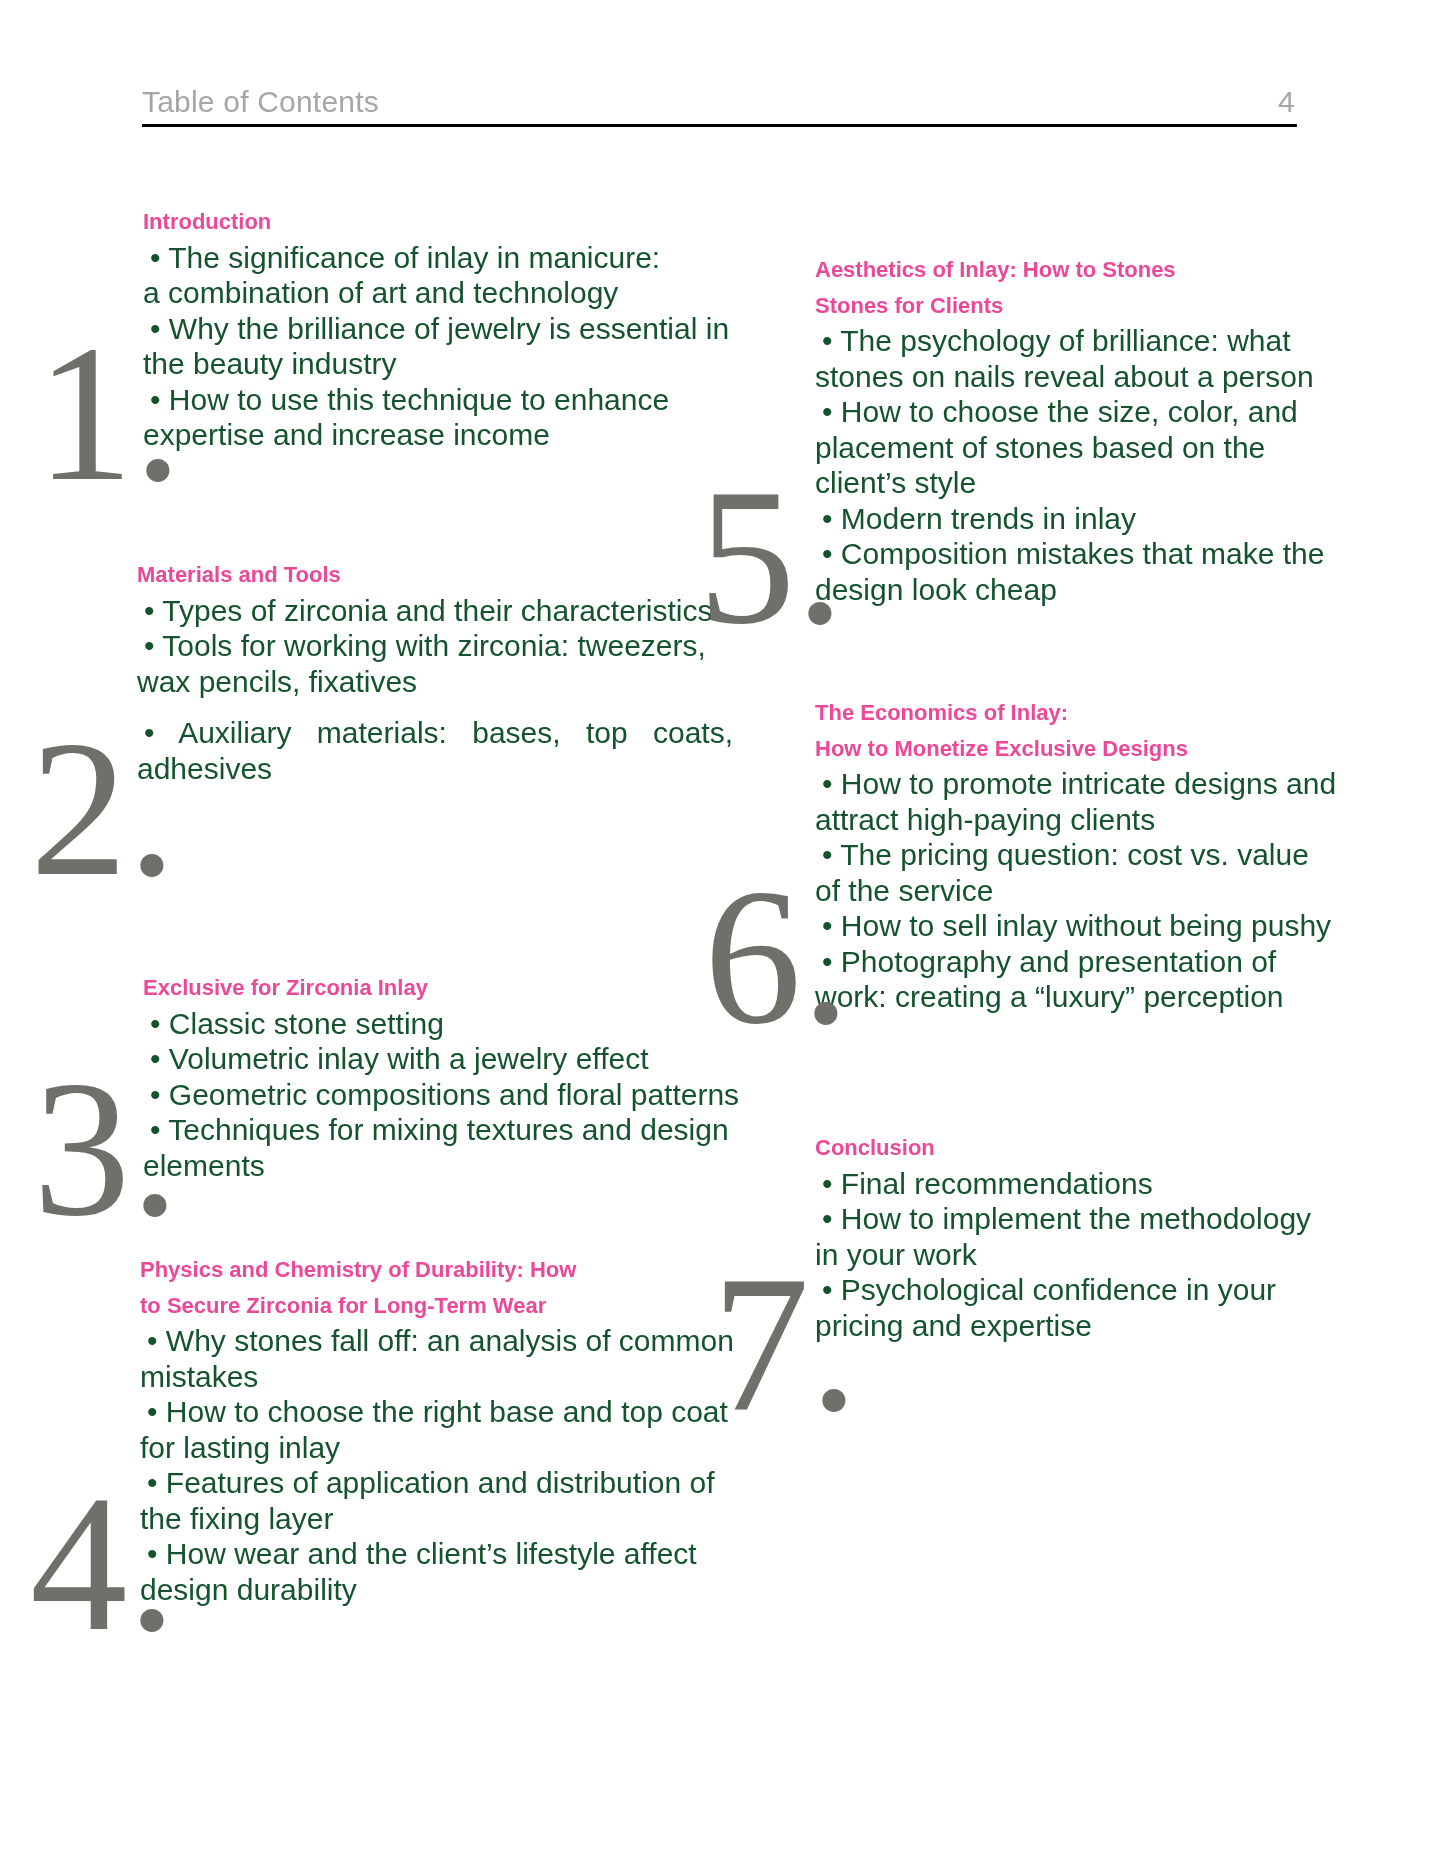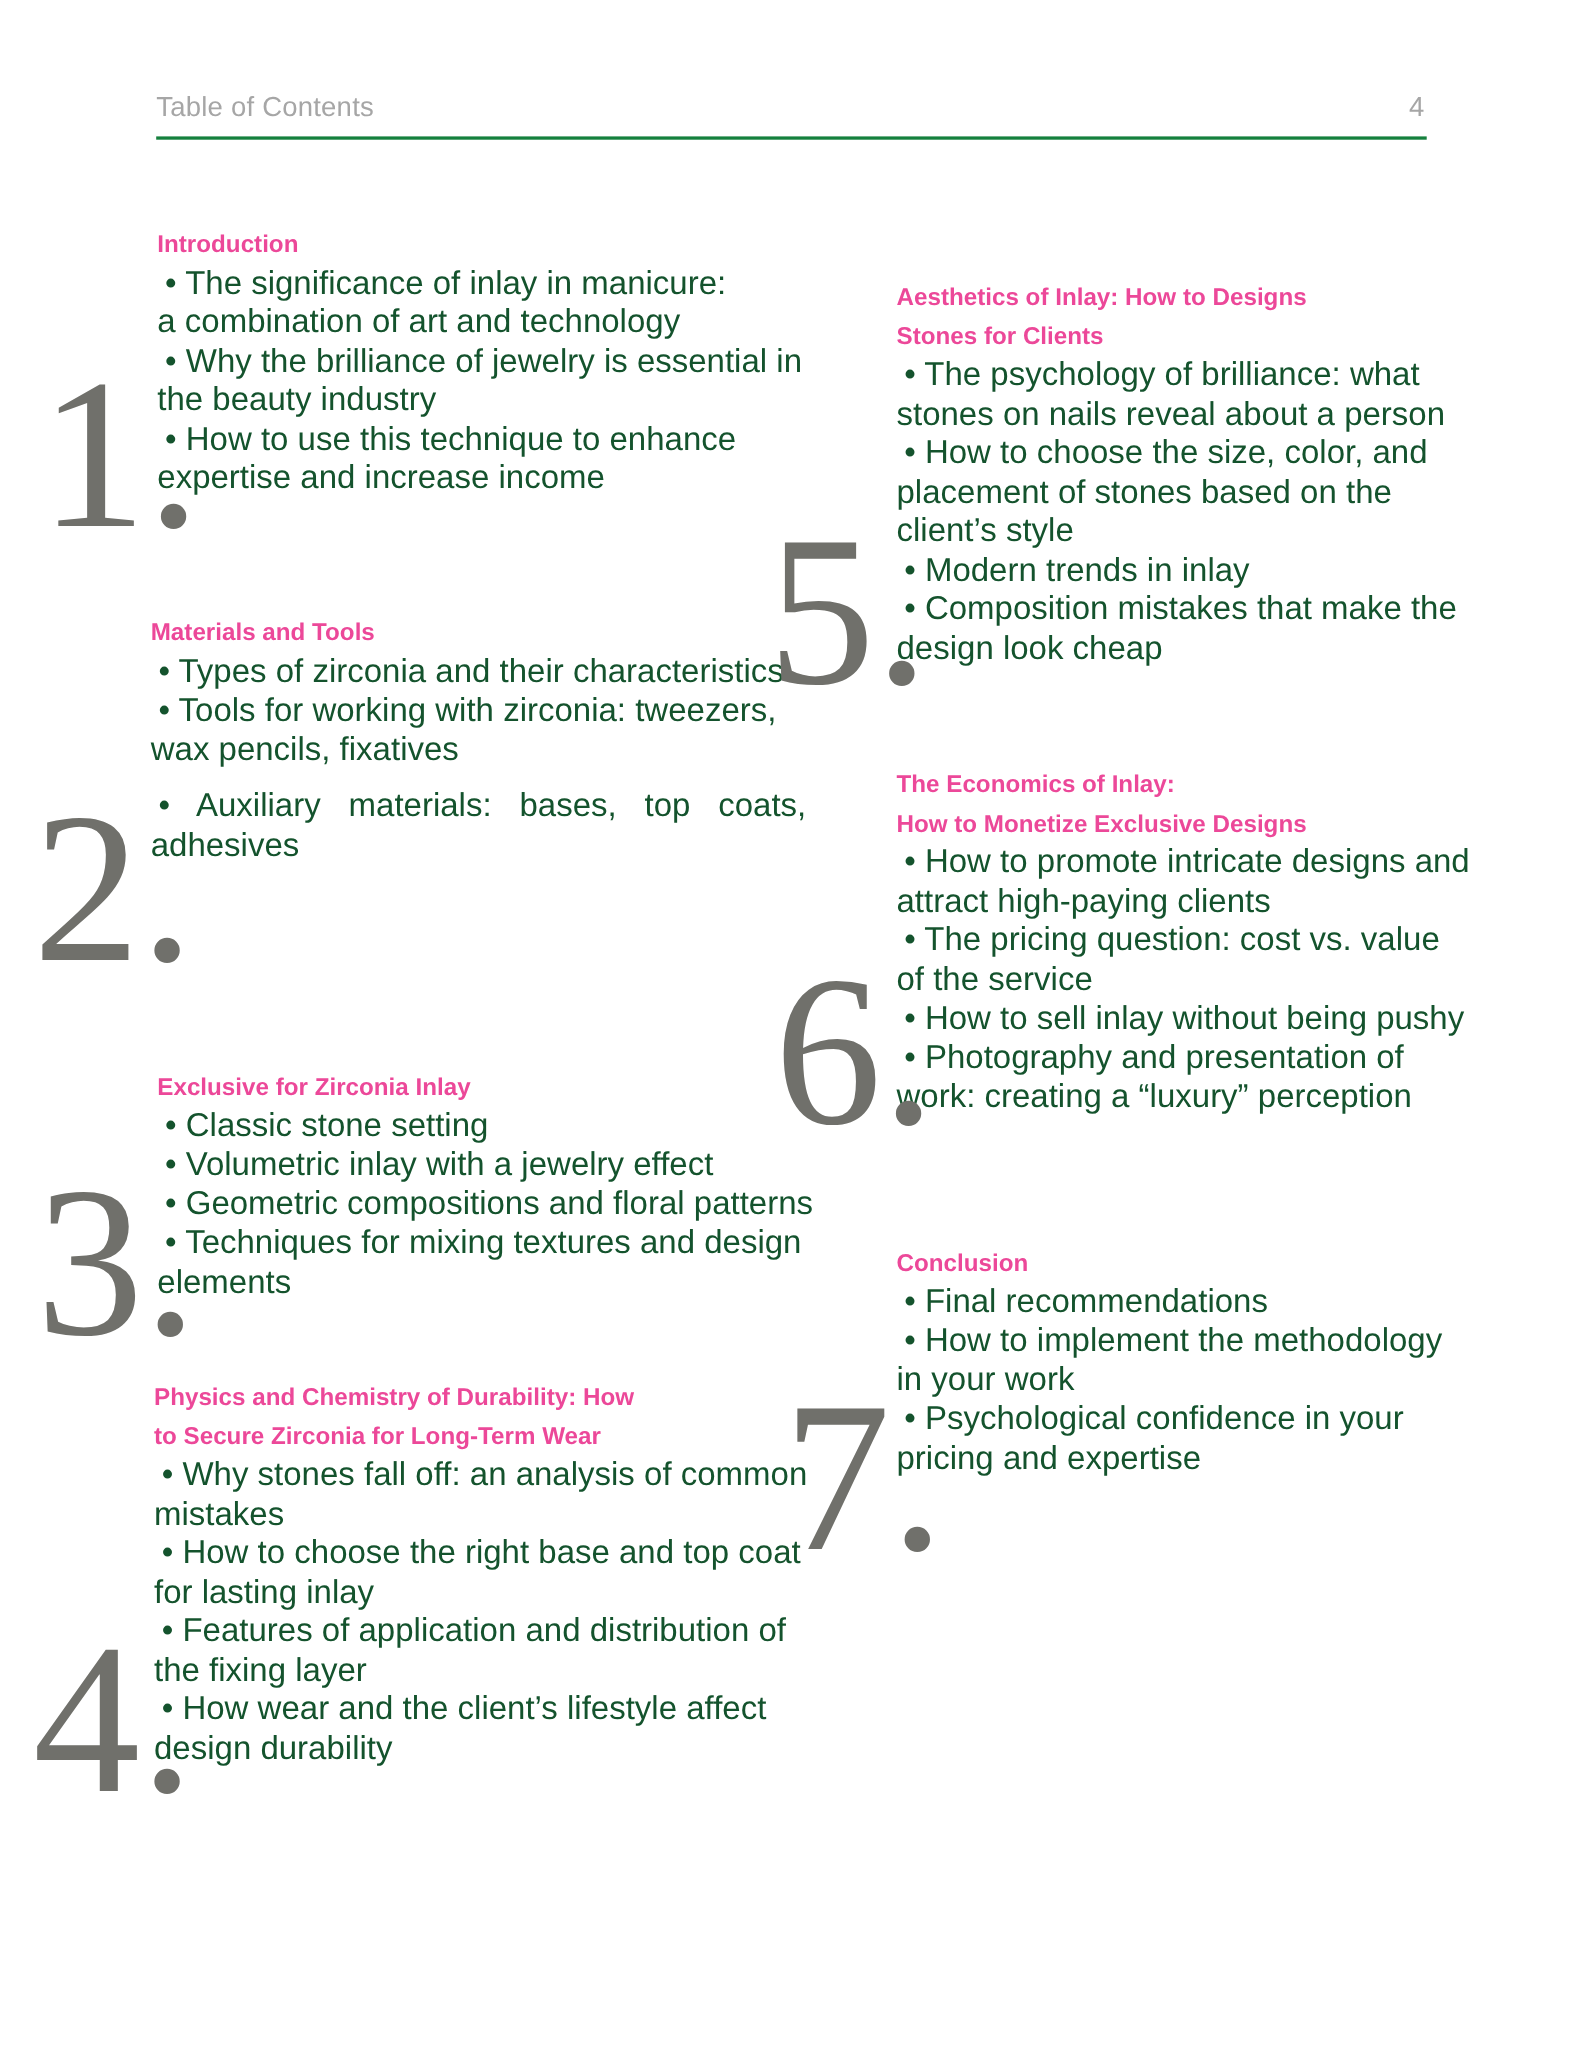--- a/index.html
+++ b/index.html
@@ -7,23 +7,23 @@
     position:relative;
     width:1445px;height:1870px;
     background:#ffffff;
     overflow:hidden;
     font-family:"Liberation Sans","DejaVu Sans",sans-serif;
     color:#1d1d1b;
   }
   
   .hdr{
     position:absolute;left:142px;top:80px;width:1155px;height:44px;
-    border-bottom:3px solid #15803d;
-    display:flex;justify-content:space-between;align-items:flex-start;
-    font-size:25px;line-height:34px;color:#a6a6a6;
+    border-bottom:3px solid #000000;
+    display:flex;justify-content:space-between;align-items:center;
+    font-size:30px;line-height:34px;color:#a6a6a6;
     letter-spacing:0.2px;
   }
   .hdr .pgnum{padding-right:2px;}
   
   .section{position:absolute;}
   .section .content h2{
     margin:0;font-size:22px;line-height:35.5px;font-weight:bold;color:#ec4899;
   }
   .section .content p.item{
     margin:0;font-size:30px;line-height:35.5px;color:#14532d;
@@ -114,21 +114,21 @@
           <p class="item"><span class="blt">• </span>How to choose the right base and top coat for lasting inlay</p>
           <p class="item"><span class="blt">• </span>Features of application and distribution of the fixing layer</p>
           <p class="item"><span class="blt">• </span>How wear and the client’s lifestyle affect design durability</p>
         </div>
     </section>
 
     <section class="section" id="s5">
       <div class="numeral">5.</div>
       <div class="content">
         <h2 class="title">
-            <div>Aesthetics of Inlay: How to Designs</div>
+            <div>Aesthetics of Inlay: How to Stones</div>
             <div>Stones for Clients</div>
           </h2>
       <p class="item"><span class="blt">• </span>The psychology of brilliance: what stones on nails reveal about a person</p>
           <p class="item"><span class="blt">• </span>How to choose the size, color, and placement of stones based on the client’s style</p>
           <p class="item"><span class="blt">• </span>Modern trends in inlay</p>
           <p class="item"><span class="blt">• </span>Composition mistakes that make the design look cheap</p>
         </div>
     </section>
 
     <section class="section" id="s6">

